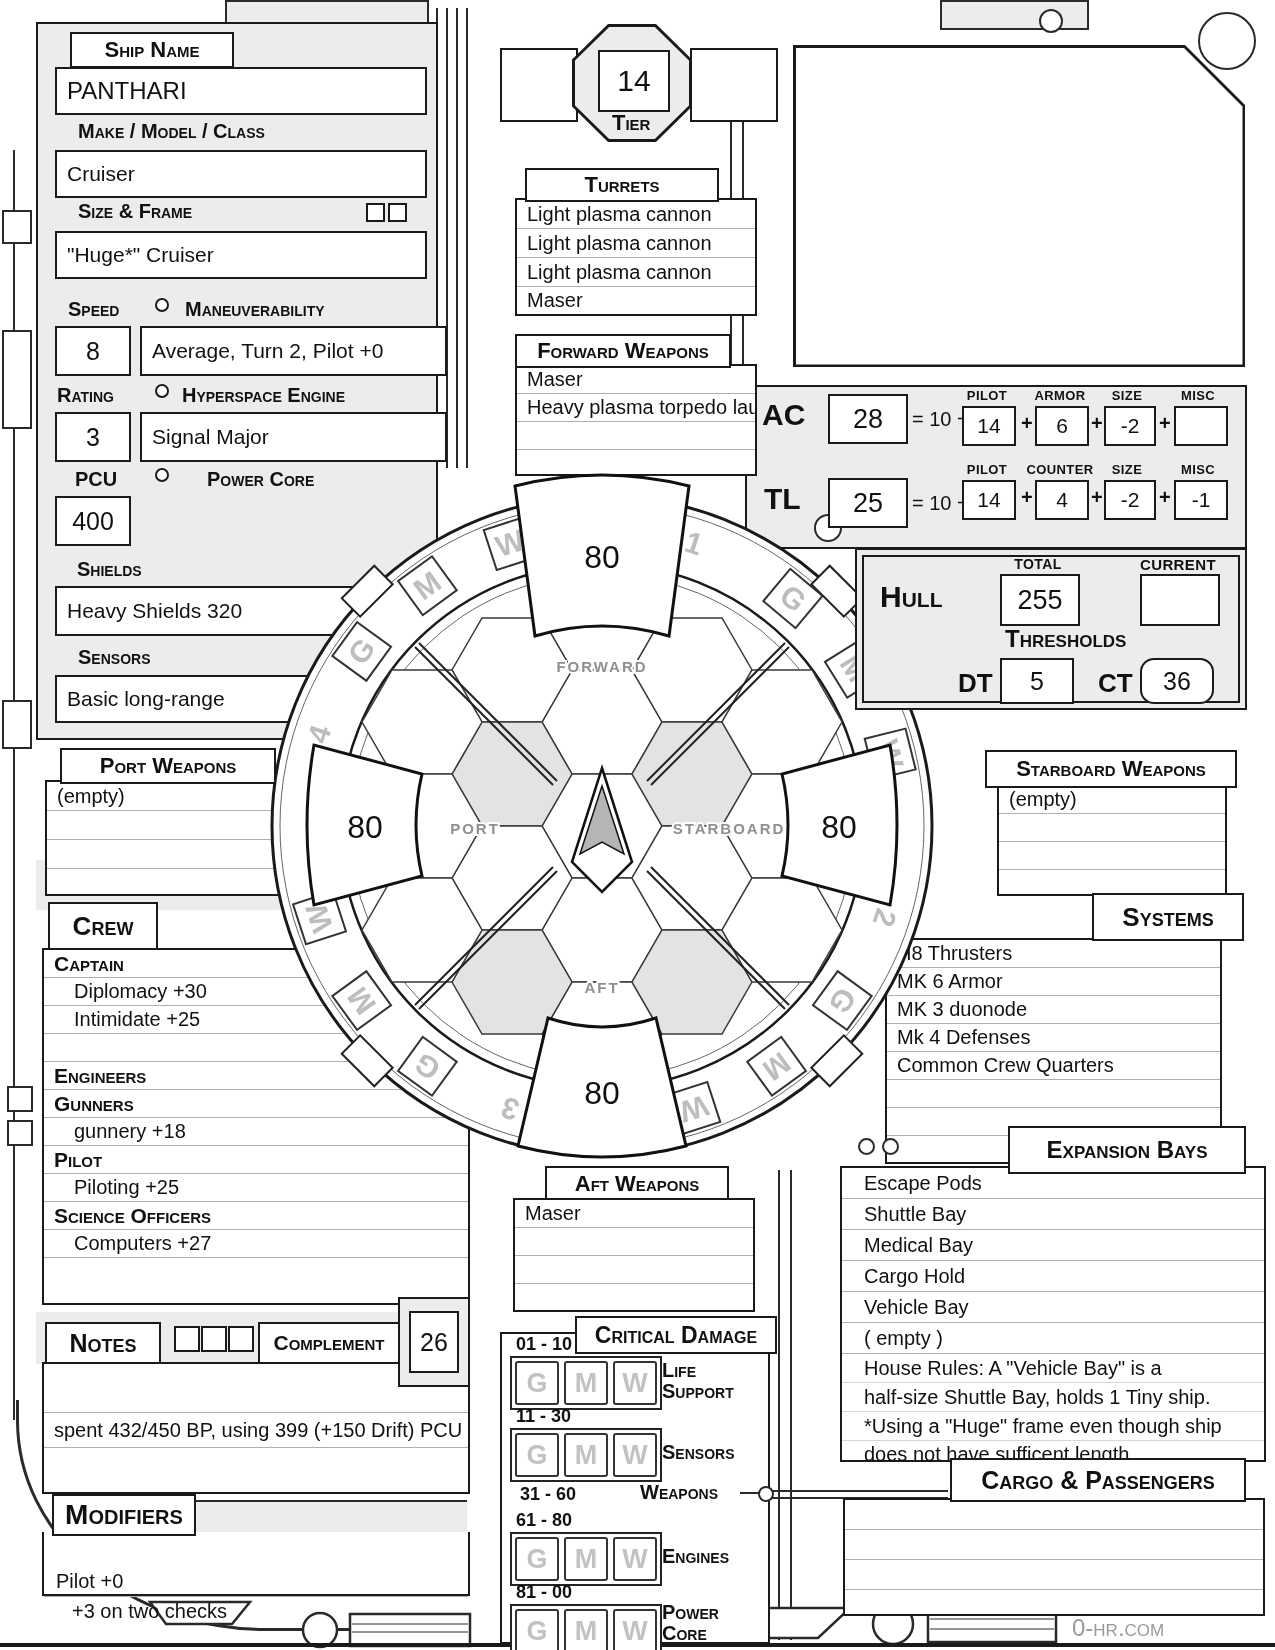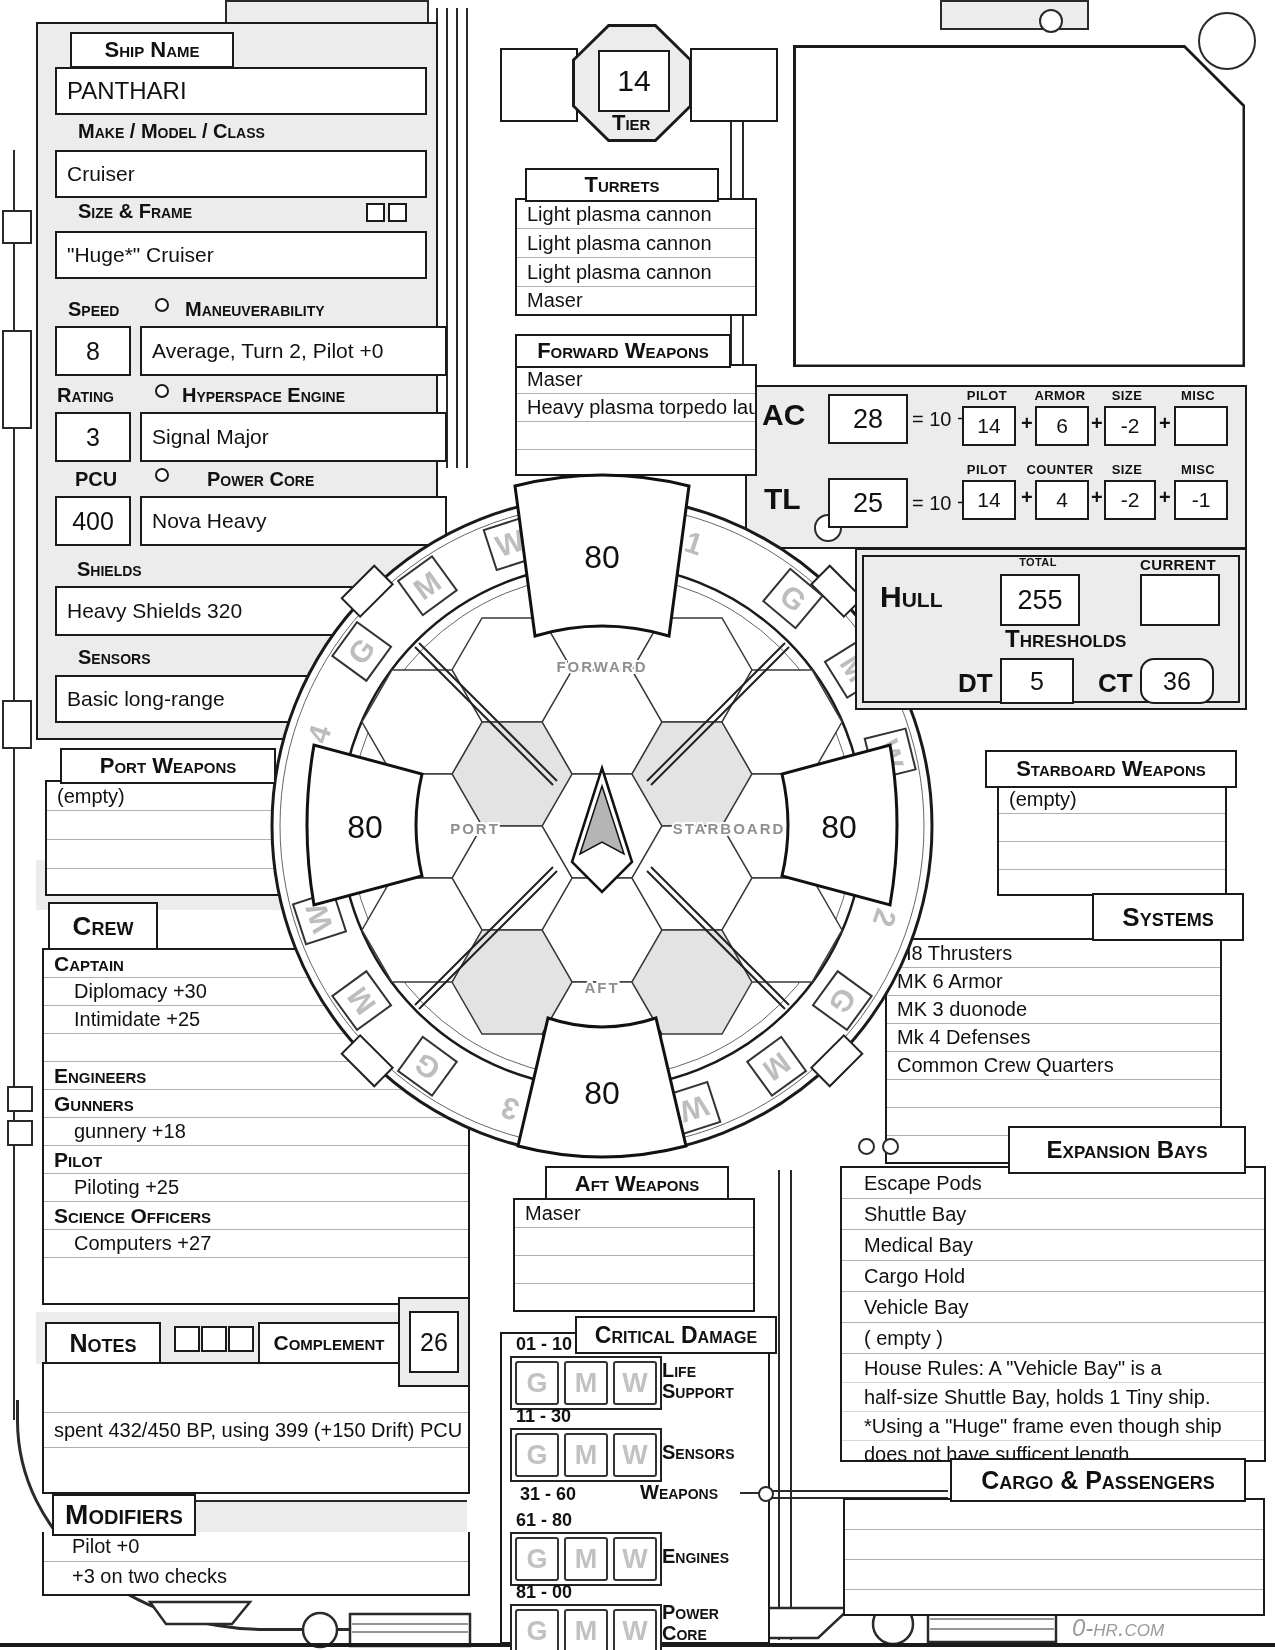--- a/index.html
+++ b/index.html
@@ -96,23 +96,20 @@
   <div class="field" style="left:140px;top:412px;width:283px;height:46px;">
     <span>Signal Major</span>
   </div>
 
   <div class="lbl" style="left:75px;top:468px;">PCU</div>
   <div class="bullet" style="left:155px;top:468px;"></div>
   <div class="lbl" style="left:207px;top:468px;">Power Core</div>
   <div class="vbox" style="left:55px;top:496px;width:72px;height:46px;">
     <span>400</span>
   </div>
-  <div class="field" style="left:140px;top:496px;width:283px;height:46px;">
-    <span>Nova Heavy</span>
-  </div>
 
   <div class="lbl" style="left:77px;top:558px;">Shields</div>
   <div class="field" style="left:55px;top:586px;width:300px;height:46px;">
     <span>Heavy Shields 320</span>
   </div>
   <div class="lbl" style="left:78px;top:646px;">Sensors</div>
   <div class="field" style="left:55px;top:675px;width:238px;height:44px;">
     <span>Basic long-range</span>
   </div>
 
@@ -201,21 +198,21 @@
     </div>
   <div class="plus" style="left:1159px;top:486px;">+</div>
   <div class="vbox" style="left:1174px;top:480px;width:50px;height:36px;font-size:21px;">
       <span>-1</span>
     </div>
 
   <div class="panel" style="left:855px;top:548px;width:388px;height:158px;z-index:3;">
     <div style="position:absolute;left:5px;top:5px;right:5px;bottom:5px;border:2px solid #1a1a1a;"></div>
   </div>
   <div class="lbl" style="left:880px;top:580px;font-size:30px;z-index:4;">Hull</div>
-  <div class="lbl-sm" style="left:1000px;top:556px;width:76px;font-size:11px;text-transform:uppercase;"><span>Total</span></div>
+  <div class="lbl-sm" style="left:1000px;top:556px;width:76px;font-size:14px;text-transform:uppercase;"><span>Total</span></div>
   <div class="vbox" style="left:1000px;top:574px;width:76px;height:48px;font-size:27px;">
     <span>255</span>
   </div>
   <div class="lbl-sm" style="left:1138px;top:556px;width:80px;font-size:15px;text-transform:uppercase;"><span>Current</span></div>
   <div class="vbox" style="left:1140px;top:574px;width:76px;height:48px;">
     <span></span>
   </div>
   <div class="lbl" style="left:1005px;top:625px;font-size:24px;z-index:4;">Thresholds</div>
   <div class="lbl" style="left:958px;top:668px;font-size:26px;font-variant:normal;z-index:4;">DT</div>
   <div class="vbox" style="left:1000px;top:658px;width:70px;height:42px;">
@@ -458,21 +455,21 @@
     <div class="row" style="height:48px;"></div>
     <div class="row" style="height:34px;">spent 432/450 BP,  using 399 (+150 Drift)  PCU</div>
     <div class="row" style="height:42px;border-bottom:none;"></div>
   </div>
 
   <div class="band" style="left:185px;top:1500px;width:282px;height:30px;border-top:2px solid #2a2a2a;border-bottom:2px solid #2a2a2a;"></div>
   <div class="tab" style="left:52px;top:1494px;width:140px;height:38px;font-size:28px;">
     <span>Modifiers</span>
   </div>
   <div class="list" style="left:42px;top:1532px;width:424px;height:62px;border-top:none;">
-    <div class="row" style="height:29px;padding-left:28px;">Pilot +0</div>
+    <div class="row" style="height:29px;padding-left:12px;margin-top:35px;">Pilot +0</div>
     <div class="row" style="height:29px;padding-left:28px;border-bottom:none;">+3 on two checks</div>
   </div>
 
   <div class="tab" style="left:575px;top:1316px;width:198px;height:34px;font-size:23px;">
     <span>Critical Damage</span>
   </div>
   <div class="abs" style="left:500px;top:1332px;width:266px;height:308px;background:#fff;border:2px solid #1a1a1a;z-index:1;">
     <div class="lbl" style="left:14px;top:0px;font-variant:normal;font-size:18px;">01 - 10</div>
     <div class="gmw-strip" style="left:8px;top:22px;">
       <div class="gmwbox">G</div>
@@ -521,17 +518,17 @@
       <rect x="928" y="68" width="128" height="34"></rect>
     </g>
     <g stroke="#2a2a2a" stroke-width="1">
       <line x1="352" y1="84" x2="468" y2="84"></line>
         <line x1="352" y1="92" x2="468" y2="92"></line>
       <line x1="930" y1="79" x2="1054" y2="79"></line>
         <line x1="930" y1="89" x2="1054" y2="89"></line>
     </g>
     <rect x="0" y="103" width="1275" height="4" fill="#1a1a1a"></rect>
   </svg>
-  <div class="abs" style="left:1072px;top:1614px;font-variant:small-caps;font-size:24px;color:#9a9a9a;z-index:2;font-style:italic;">
+  <div class="abs" style="left:1072px;top:1614px;font-variant:small-caps;font-size:24px;color:#9a9a9a;z-index:2;">
     <span>0-hr.com</span>
   </div>
 
 </div>
 
 </body></html>

